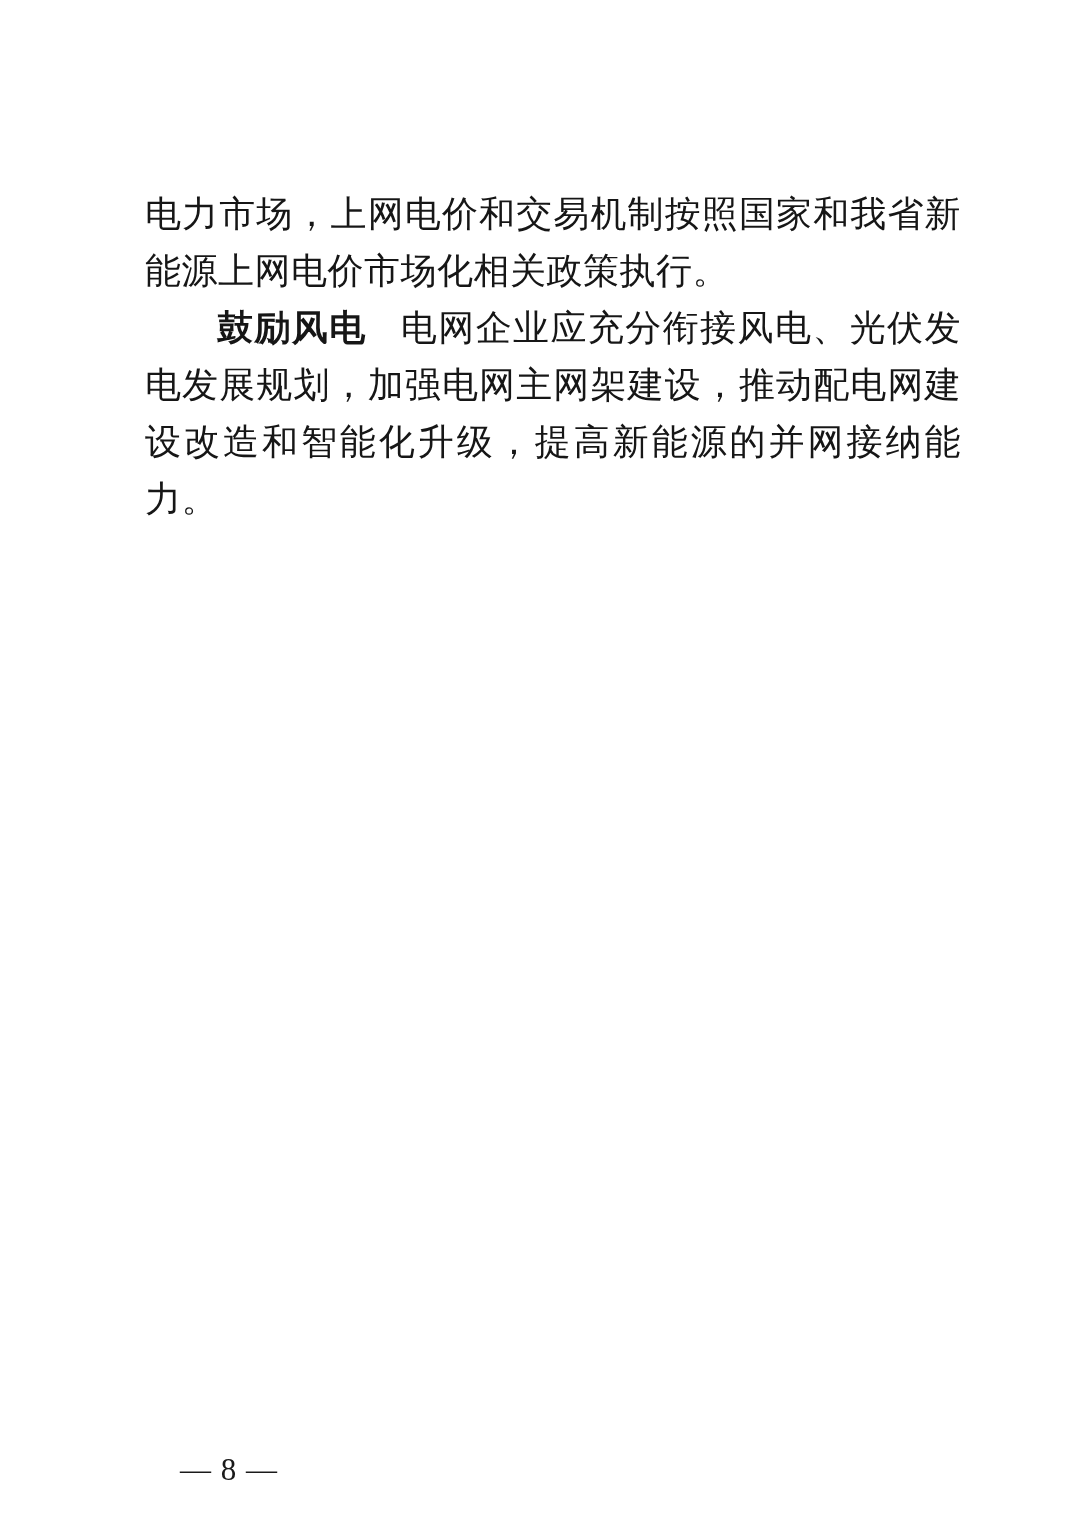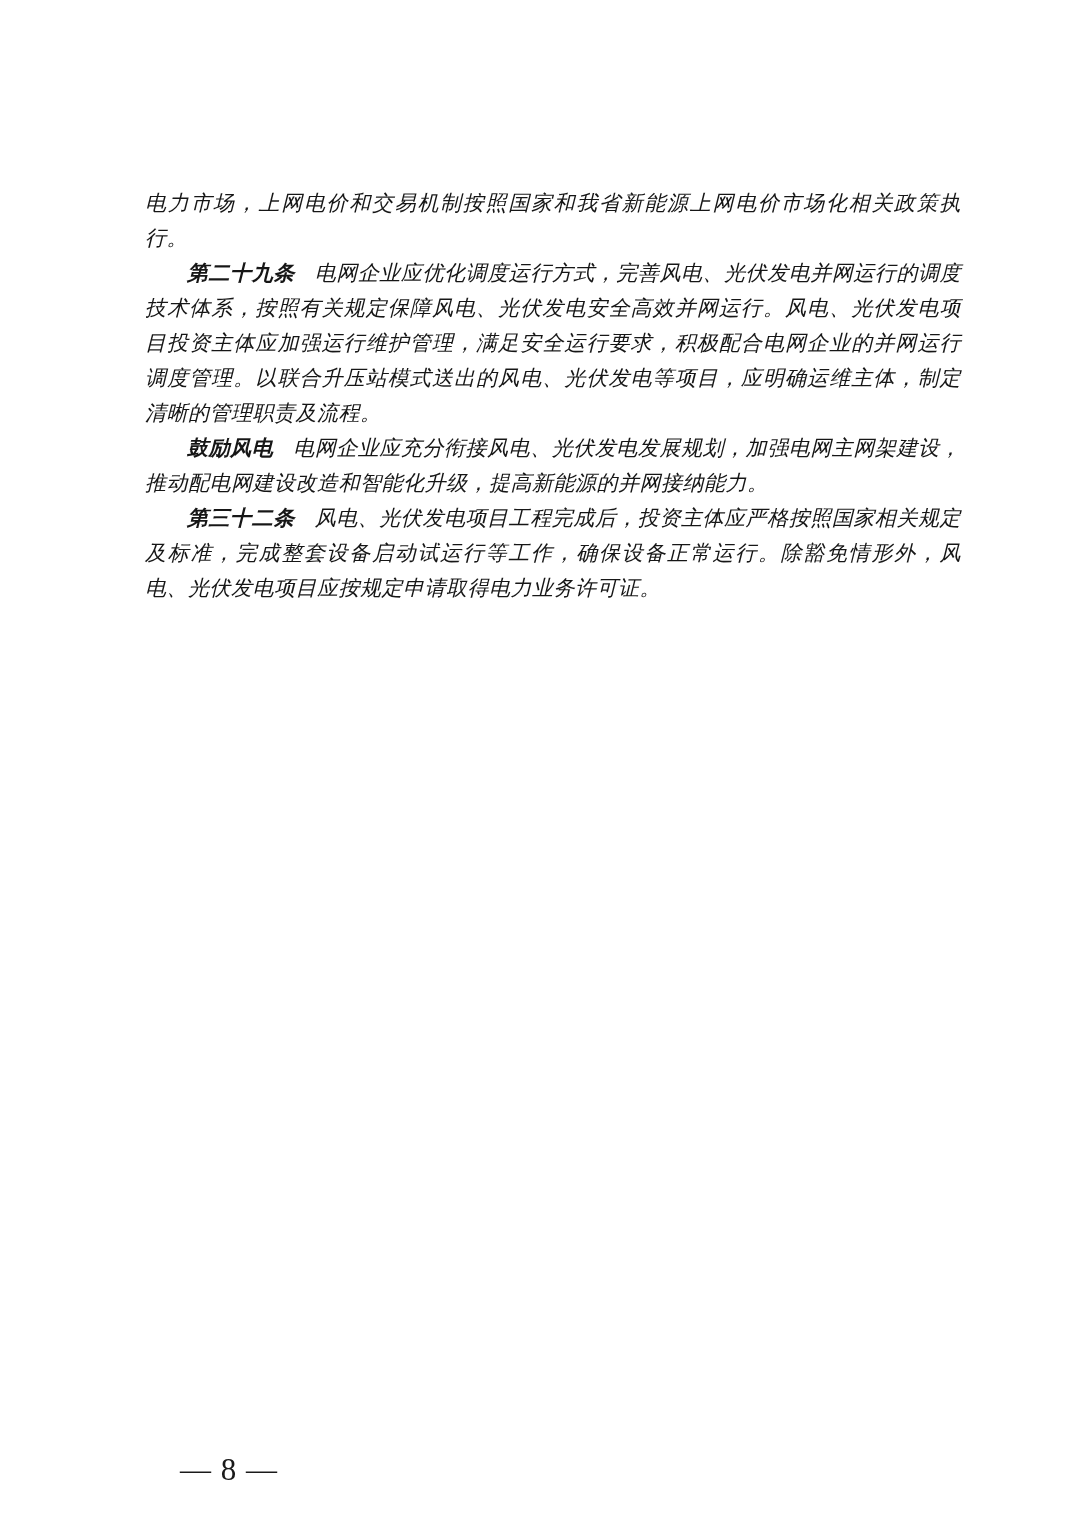--- a/index.html
+++ b/index.html
@@ -14,26 +14,25 @@
     background: #ffffff;
     overflow: hidden;
     font-family: "Liberation Serif", "DejaVu Serif", serif;
     color: #161616;
   }
   .doc-body {
     position: absolute;
     left: 145px;
     top: 186px;
     width: 816px;
-    font-size: 21px;
-    line-height: 35px;
+    font-size: 36px;
+    line-height: 57px;
     text-align: justify;
     text-justify: inter-character;
     letter-spacing: 0.5px;
-    font-style: italic;
   }
   .doc-body p {
     margin: 0;
     padding: 0;
     text-indent: 2em;
   }
   .doc-body p.no-indent {
     text-indent: 0;
   }
   .article-no {
@@ -52,22 +51,20 @@
   }
 </style>
 </head>
 <body>
 
 <div class="page">
 
   <div class="doc-body">
 
   <p class="no-indent"><span>电力市场，上网电价和交易机制按照国家和我省新能源上网电价市场化相关政策执行。</span></p>
-      <p><b class="article-no">第二十九条</b><span>电网企业应优化调度运行方式，完善风电、光伏发电并网运行的调度技术体系，按照有关规定保障风电、光伏发电安全高效并网运行。风电、光伏发电项目投资主体应加强运行维护管理，满足安全运行要求，积极配合电网企业的并网运行调度管理。以联合升压站模式送出的风电、光伏发电等项目，应明确运维主体，制定清晰的管理职责及流程。</span></p>
       <p><b class="article-no">鼓励风电</b><span>电网企业应充分衔接风电、光伏发电发展规划，加强电网主网架建设，推动配电网建设改造和智能化升级，提高新能源的并网接纳能力。</span></p>
-      <p><b class="article-no">第三十二条</b><span>风电、光伏发电项目工程完成后，投资主体应严格按照国家相关规定及标准，完成整套设备启动试运行等工作，确保设备正常运行。除豁免情形外，风电、光伏发电项目应按规定申请取得电力业务许可证。</span></p>
     </div>
 
   <div class="footer">
     <span>— 8 —</span>
   </div>
 
 </div>
 
 </body></html>

